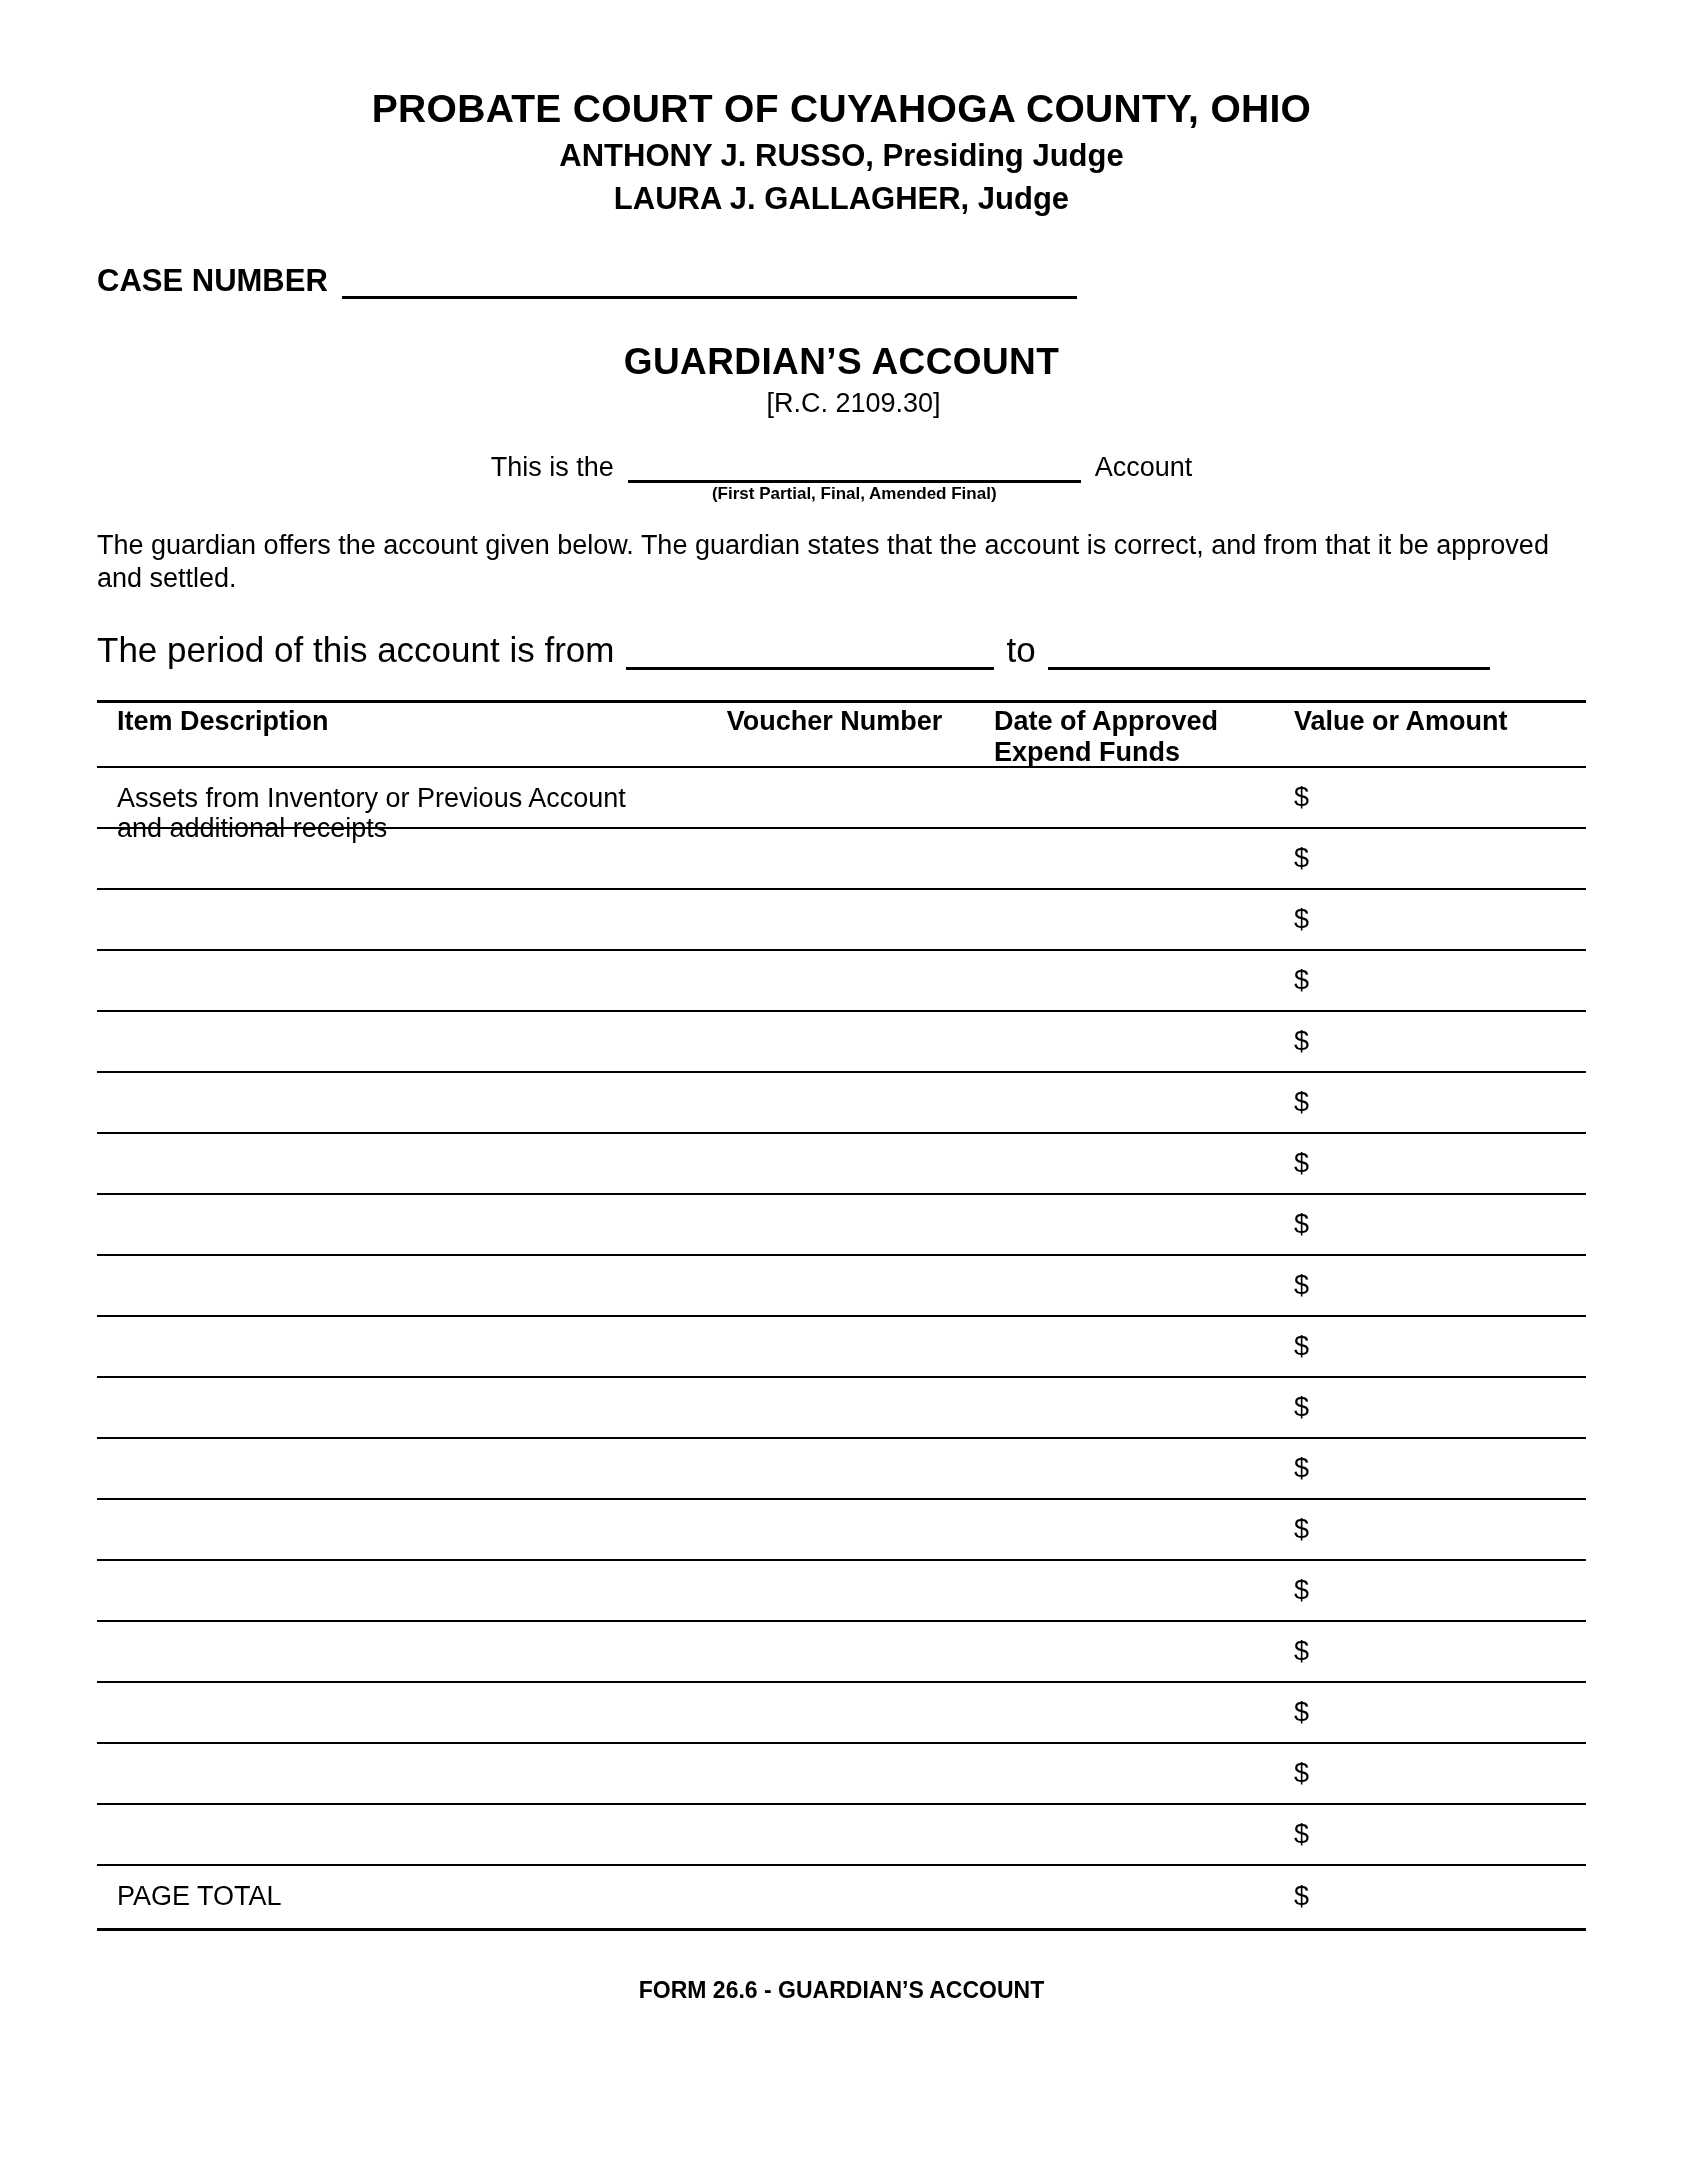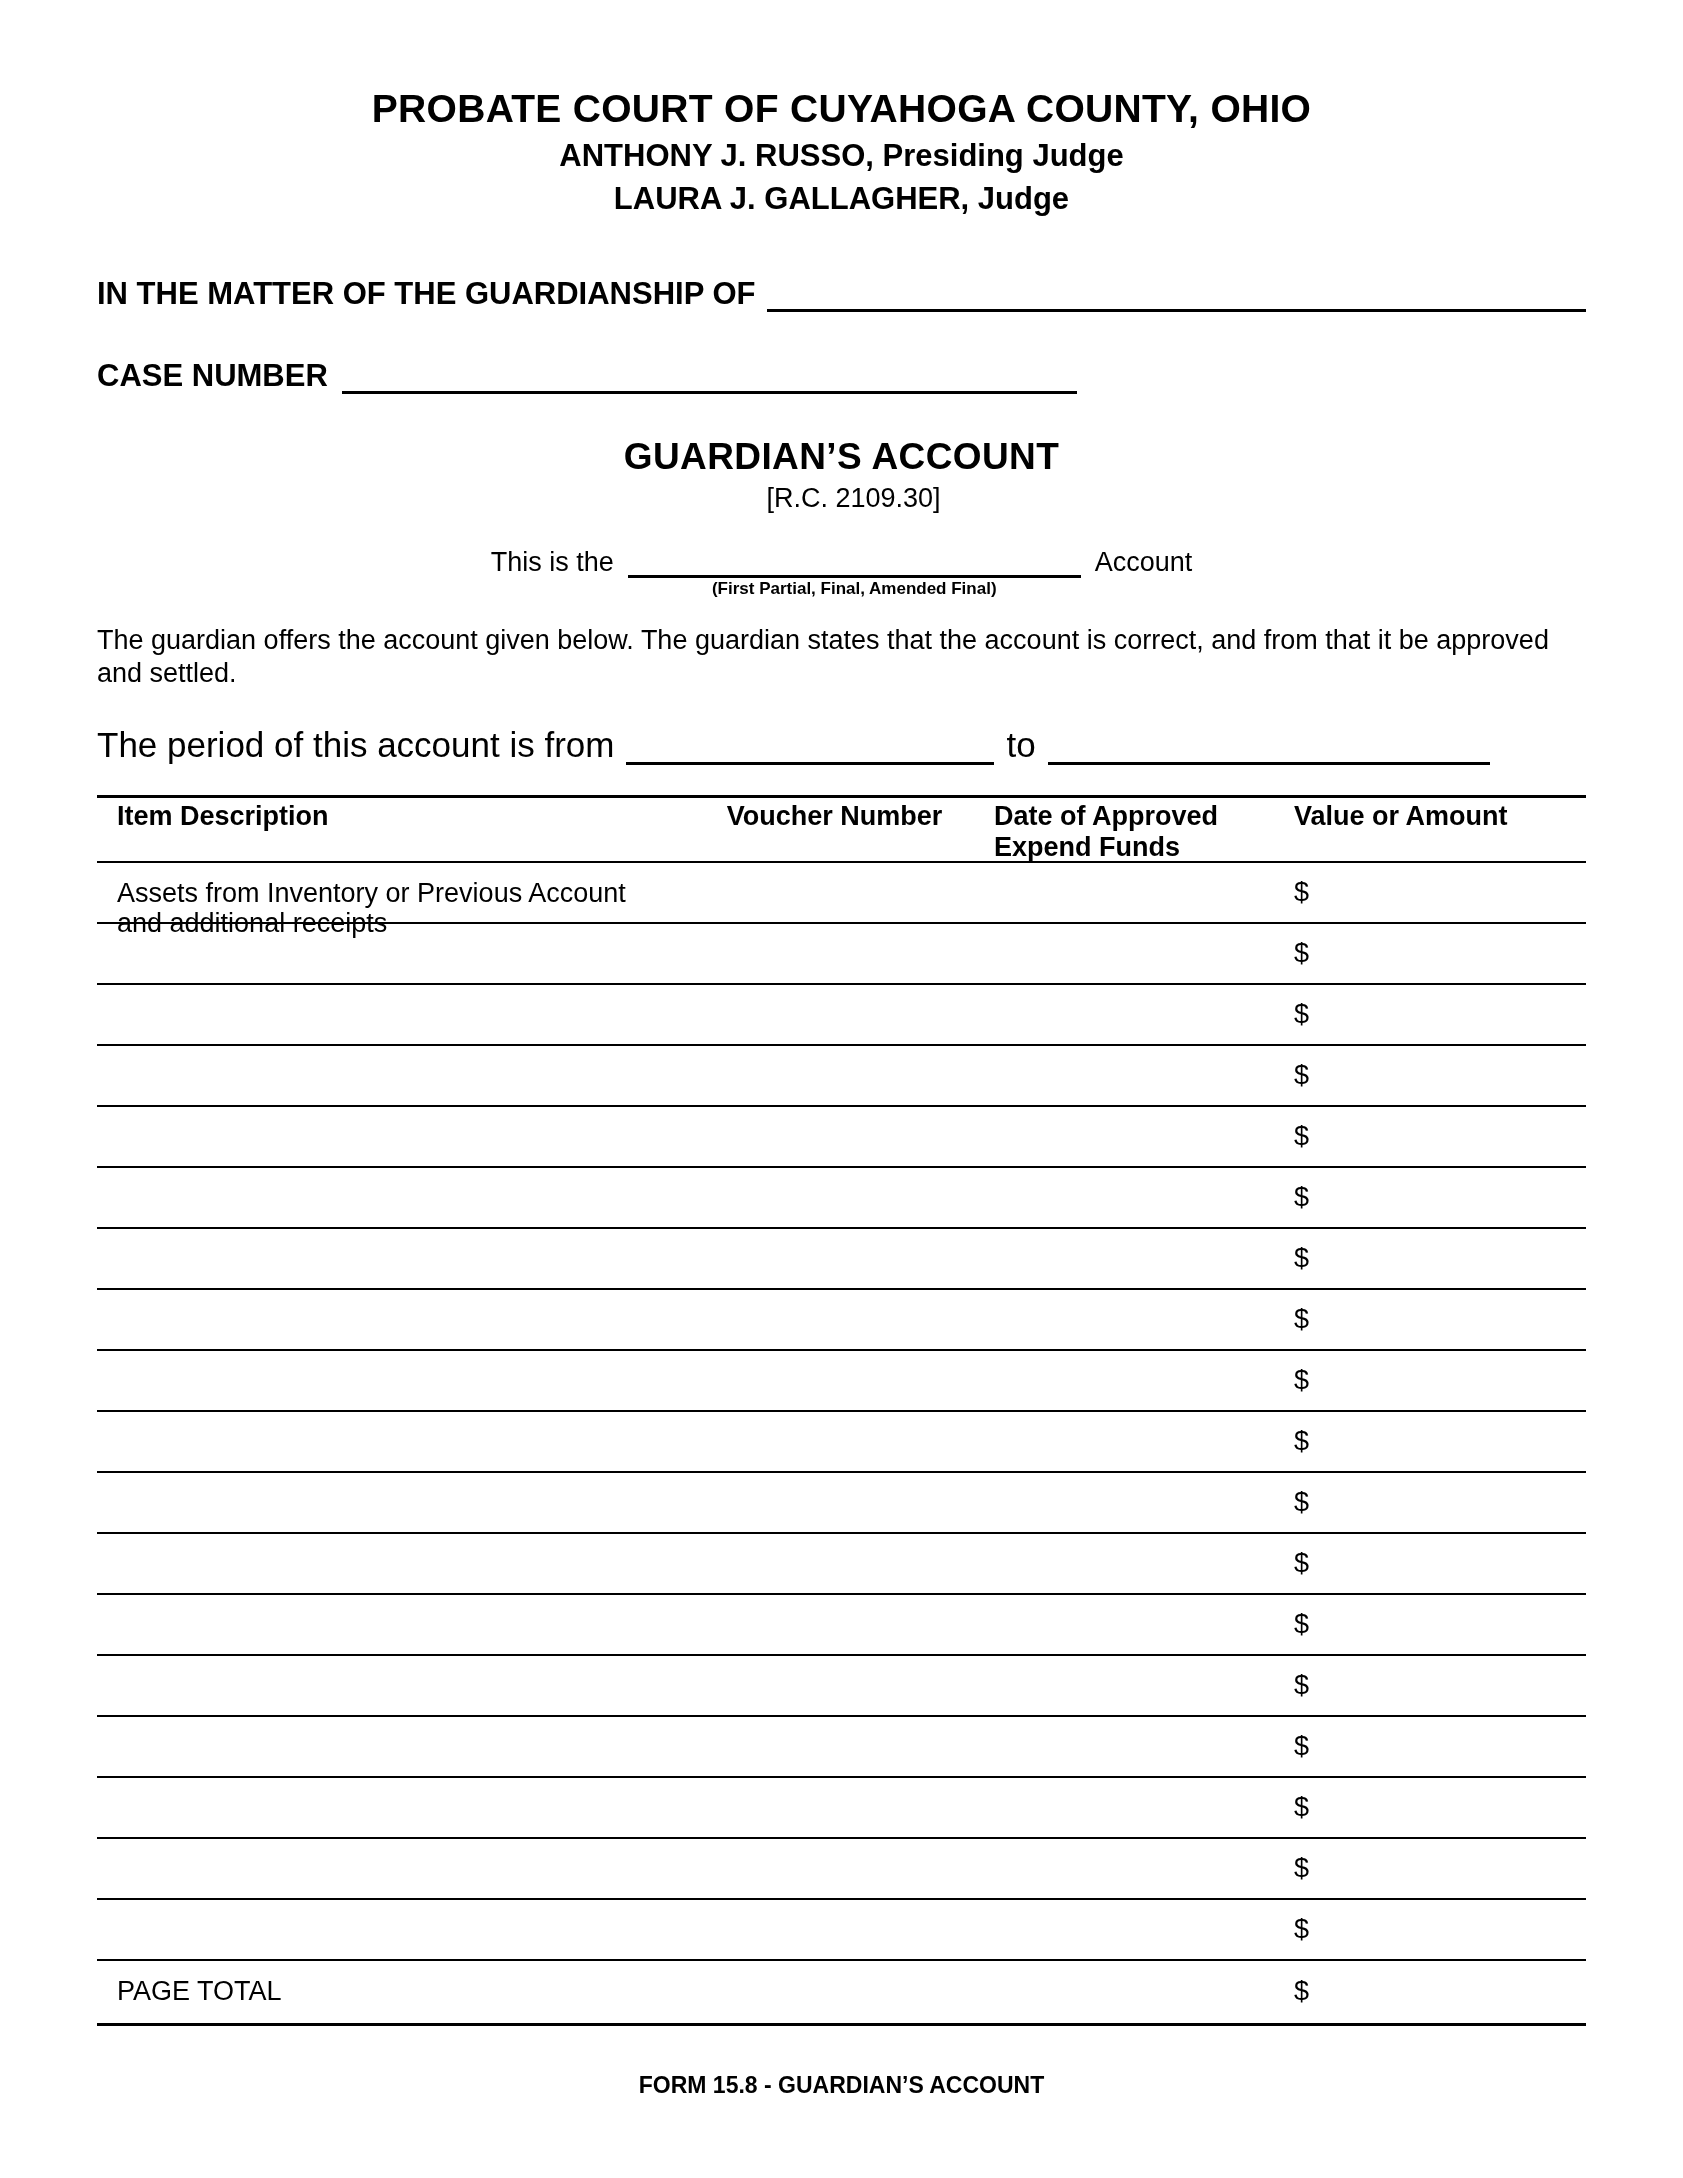--- a/index.html
+++ b/index.html
@@ -119,24 +119,20 @@
 </style>
 </head>
 <body>
 
 <div class="page">
 
   <div class="center court-title">PROBATE COURT OF CUYAHOGA COUNTY, OHIO</div>
   <div class="center judge-line">ANTHONY J. RUSSO, Presiding Judge</div>
   <div class="center judge-line">LAURA J. GALLAGHER, Judge</div>
 
-  <div class="row label-row matter-row">
-    <span class="bold-label">IN THE MATTER OF THE GUARDIANSHIP OF</span>
-    <span class="blank flex-blank"></span>
-  </div>
 
   <div class="row label-row case-row">
     <span class="bold-label">CASE NUMBER</span>
     <span class="blank case-blank"></span>
   </div>
 
   <div class="center doc-title">GUARDIAN’S ACCOUNT</div>
   <div class="center statute">[R.C. 2109.30]</div>
 
   <div class="account-type-row">
@@ -352,16 +348,16 @@
       <div class="c-desc">PAGE TOTAL</div>
       <div class="c-voucher"></div>
       <div class="c-date"></div>
       <div class="c-value">
         <span class="dollar">$</span>
         <span class="cell-value"></span>
       </div>
     </div>
   </div>
 
-  <div class="form-footer">FORM 15.8 - GUARDIAN’S ACCOUNT</div>
+  <div class="form-footer">FORM 26.6 - GUARDIAN’S ACCOUNT</div>
 
 </div>
 
 
 </body></html>

